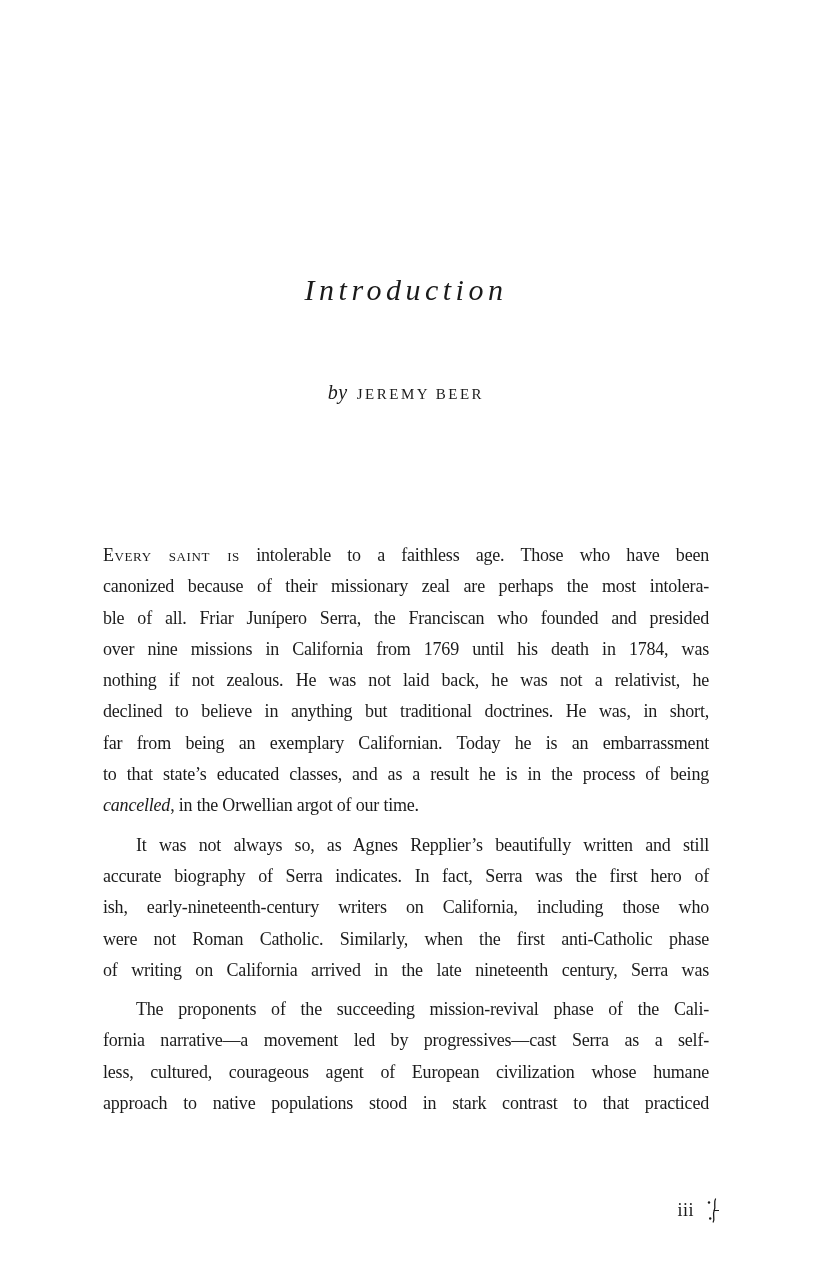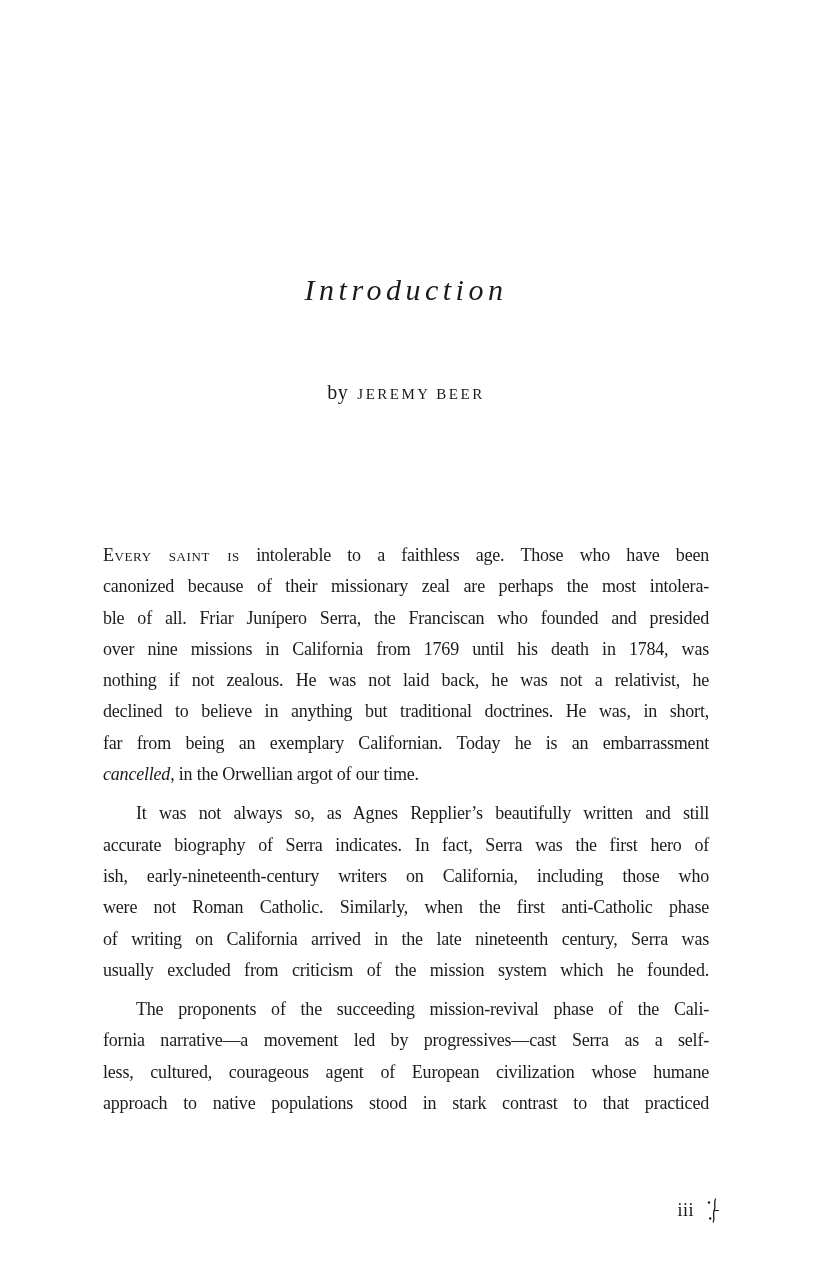--- a/index.html
+++ b/index.html
@@ -26,20 +26,21 @@
     color: #1b1b1b;
   }
   .byline {
     position: absolute;
     top: 381px; left: 95px; width: 622px;
     text-align: center;
     font-size: 20px;
     white-space: nowrap;
   }
   .byline .prefix {
+    font-style: italic;
     margin-right: 9px;
     letter-spacing: 0.5px;
   }
   .byline .author {
     letter-spacing: 2.5px;
     font-size: 15px;
   }
   .body-text {
     position: absolute;
     top: 532px; left: 95px; width: 622px;
@@ -91,29 +92,29 @@
 
   <div class="body-text">
       <div class="para">
         <div class="line j"><span class="seg-smallcaps">Every saint is</span><span class="seg-normal"> intolerable to a faithless age. Those who have been</span></div>
         <div class="line j"><span class="seg-normal">canonized because of their missionary zeal are perhaps the most intolera-</span></div>
         <div class="line j"><span class="seg-normal">ble of all. Friar Junípero Serra, the Franciscan who founded and presided</span></div>
         <div class="line j"><span class="seg-normal">over nine missions in California from 1769 until his death in 1784, was</span></div>
         <div class="line j"><span class="seg-normal">nothing if not zealous. He was not laid back, he was not a relativist, he</span></div>
         <div class="line j"><span class="seg-normal">declined to believe in anything but traditional doctrines. He was, in short,</span></div>
         <div class="line j"><span class="seg-normal">far from being an exemplary Californian. Today he is an embarrassment</span></div>
+        <div class="line j"><span class="seg-normal">to that state’s educated classes, and as a result he is in the process of being</span></div>
         <div class="line"><span class="seg-italic">cancelled</span><span class="seg-normal">, in the Orwellian argot of our time.</span></div>
       </div>
       <div class="para">
         <div class="line j ind"><span class="seg-normal">It was not always so, as Agnes Repplier’s beautifully written and still</span></div>
         <div class="line j"><span class="seg-normal">accurate biography of Serra indicates. In fact, Serra was the first hero of</span></div>
         <div class="line j"><span class="seg-normal">ish, early-nineteenth-century writers on California, including those who</span></div>
         <div class="line j"><span class="seg-normal">were not Roman Catholic. Similarly, when the first anti-Catholic phase</span></div>
         <div class="line j"><span class="seg-normal">of writing on California arrived in the late nineteenth century, Serra was</span></div>
-        <div class="line j"><span class="seg-normal">usually excluded from criticism of the mission system which he founded.</span></div>
       </div>
       <div class="para">
         <div class="line j ind"><span class="seg-normal">The proponents of the succeeding mission-revival phase of the Cali-</span></div>
         <div class="line j"><span class="seg-normal">fornia narrative—a movement led by progressives—cast Serra as a self-</span></div>
         <div class="line j"><span class="seg-normal">less, cultured, courageous agent of European civilization whose humane</span></div>
         <div class="line j"><span class="seg-normal">approach to native populations stood in stark contrast to that practiced</span></div>
       </div>
     </div>
 
   <div class="footer">

